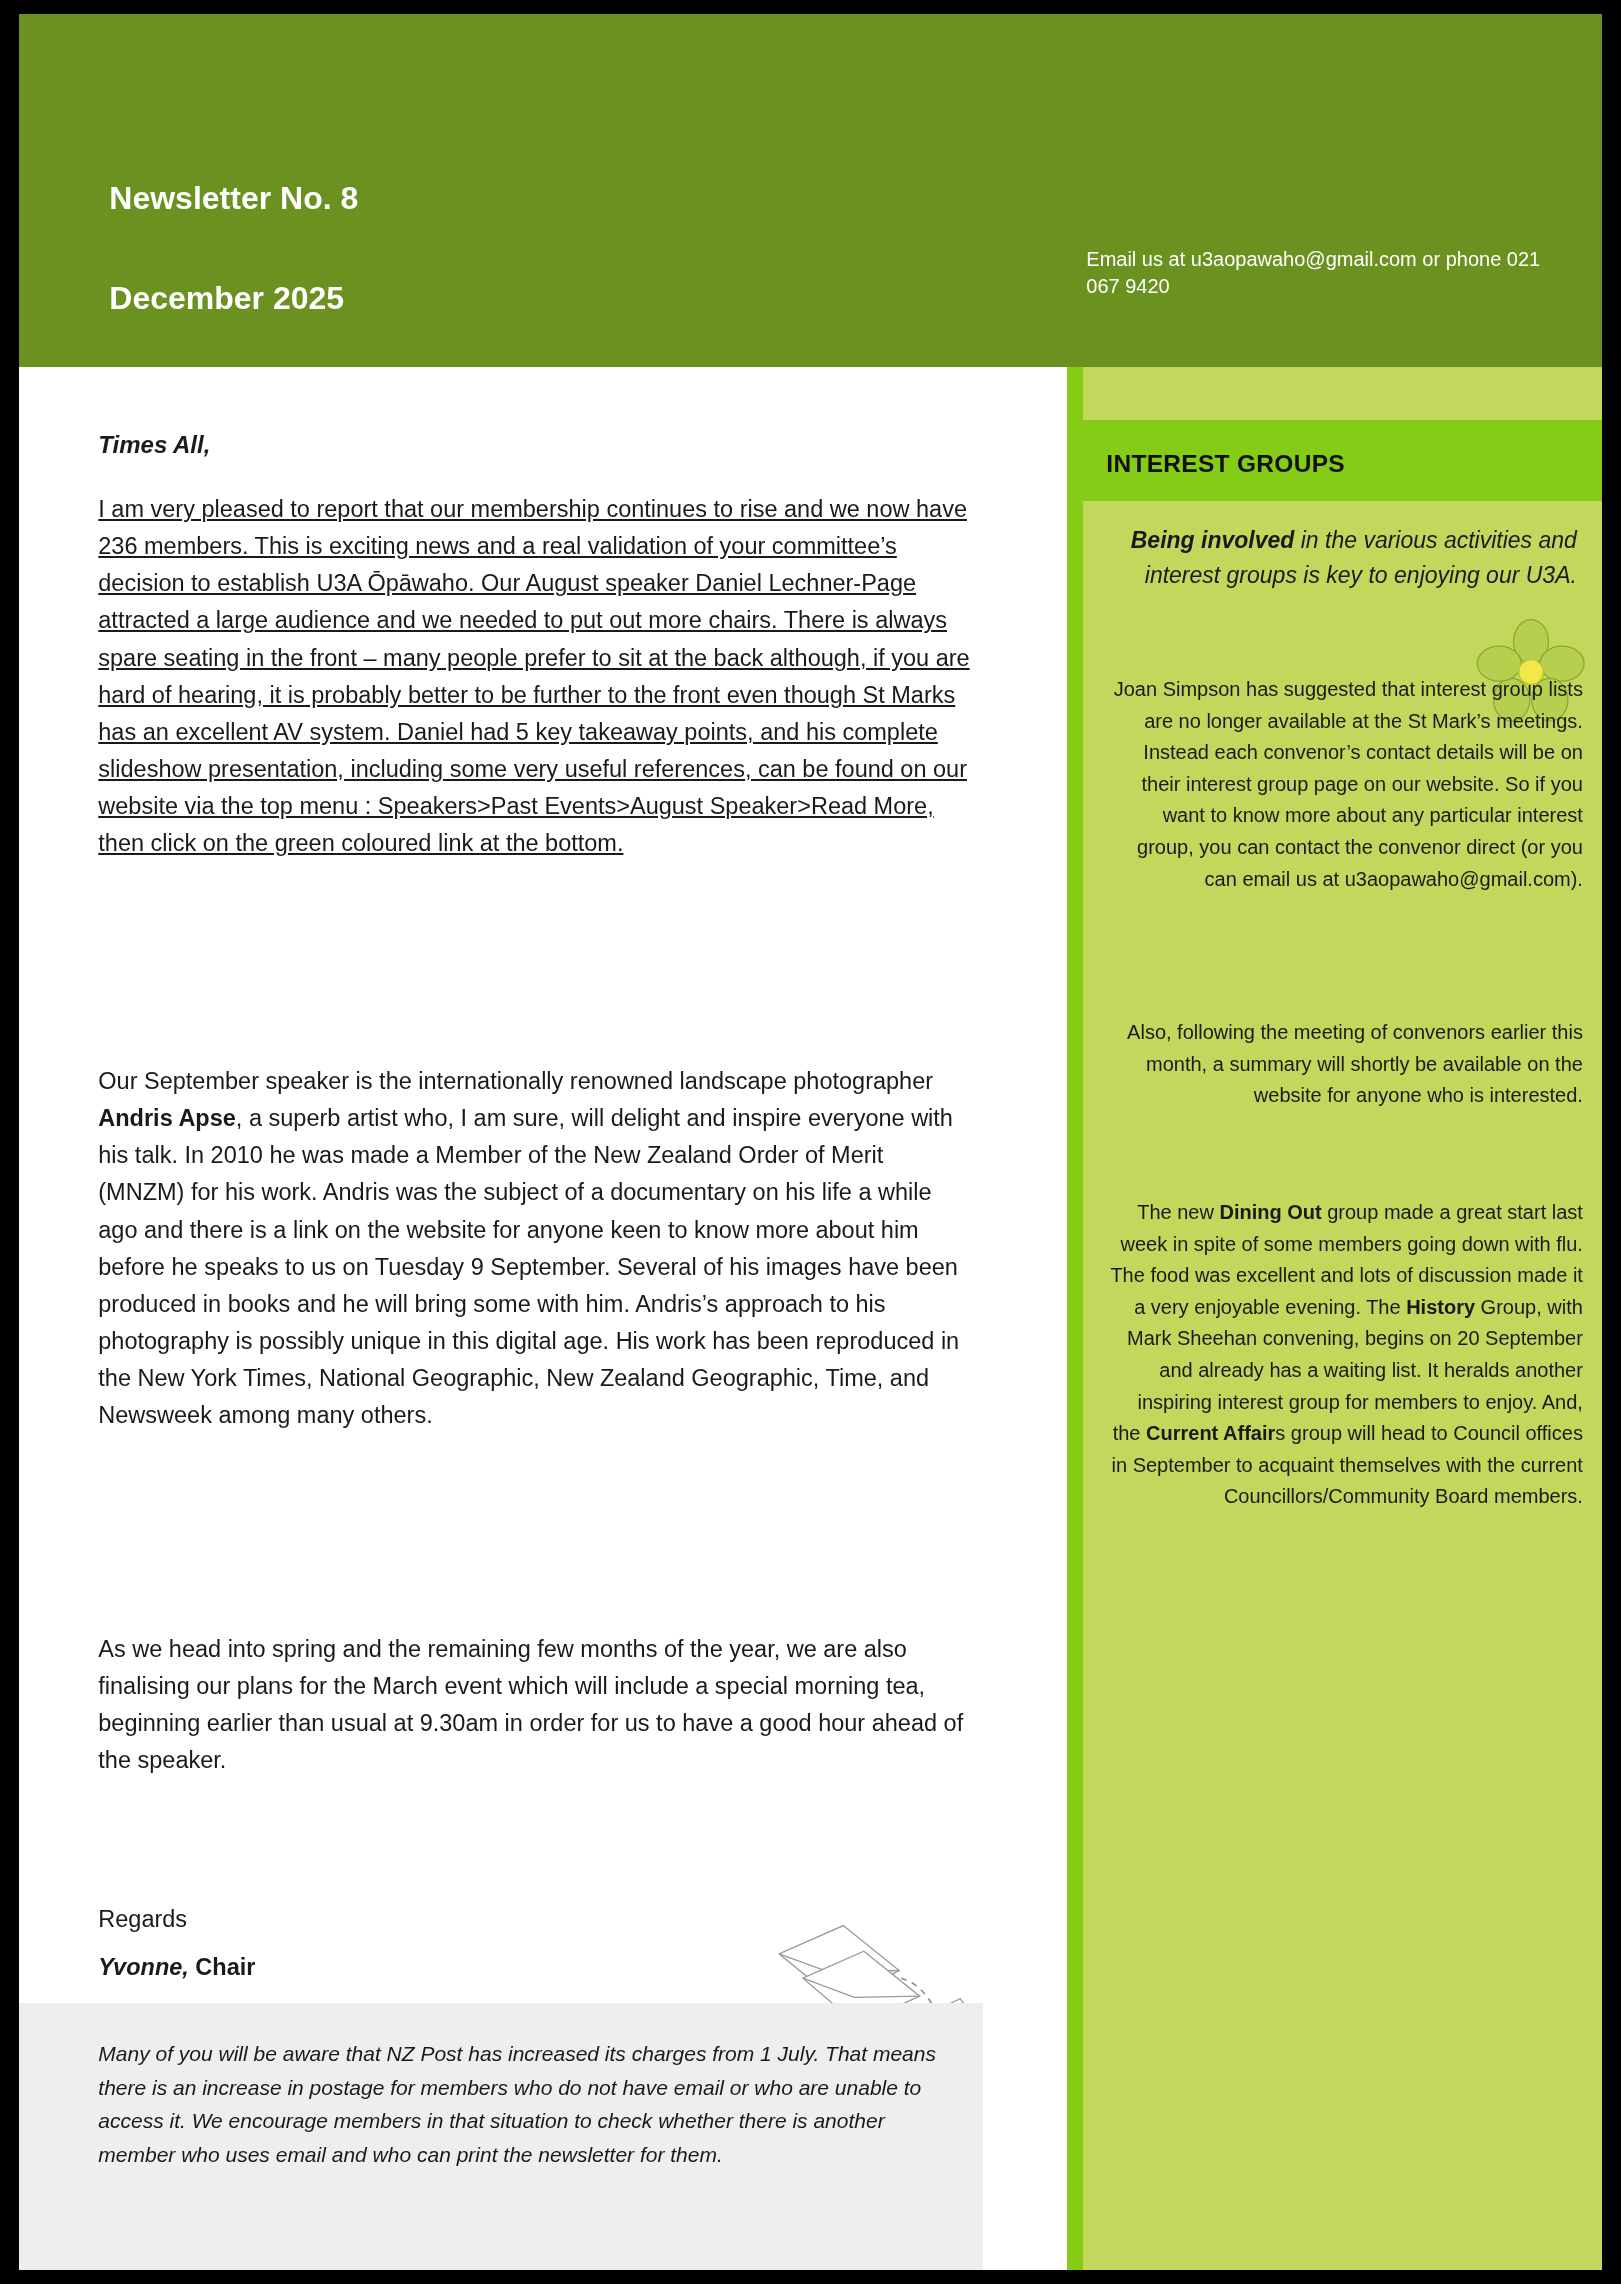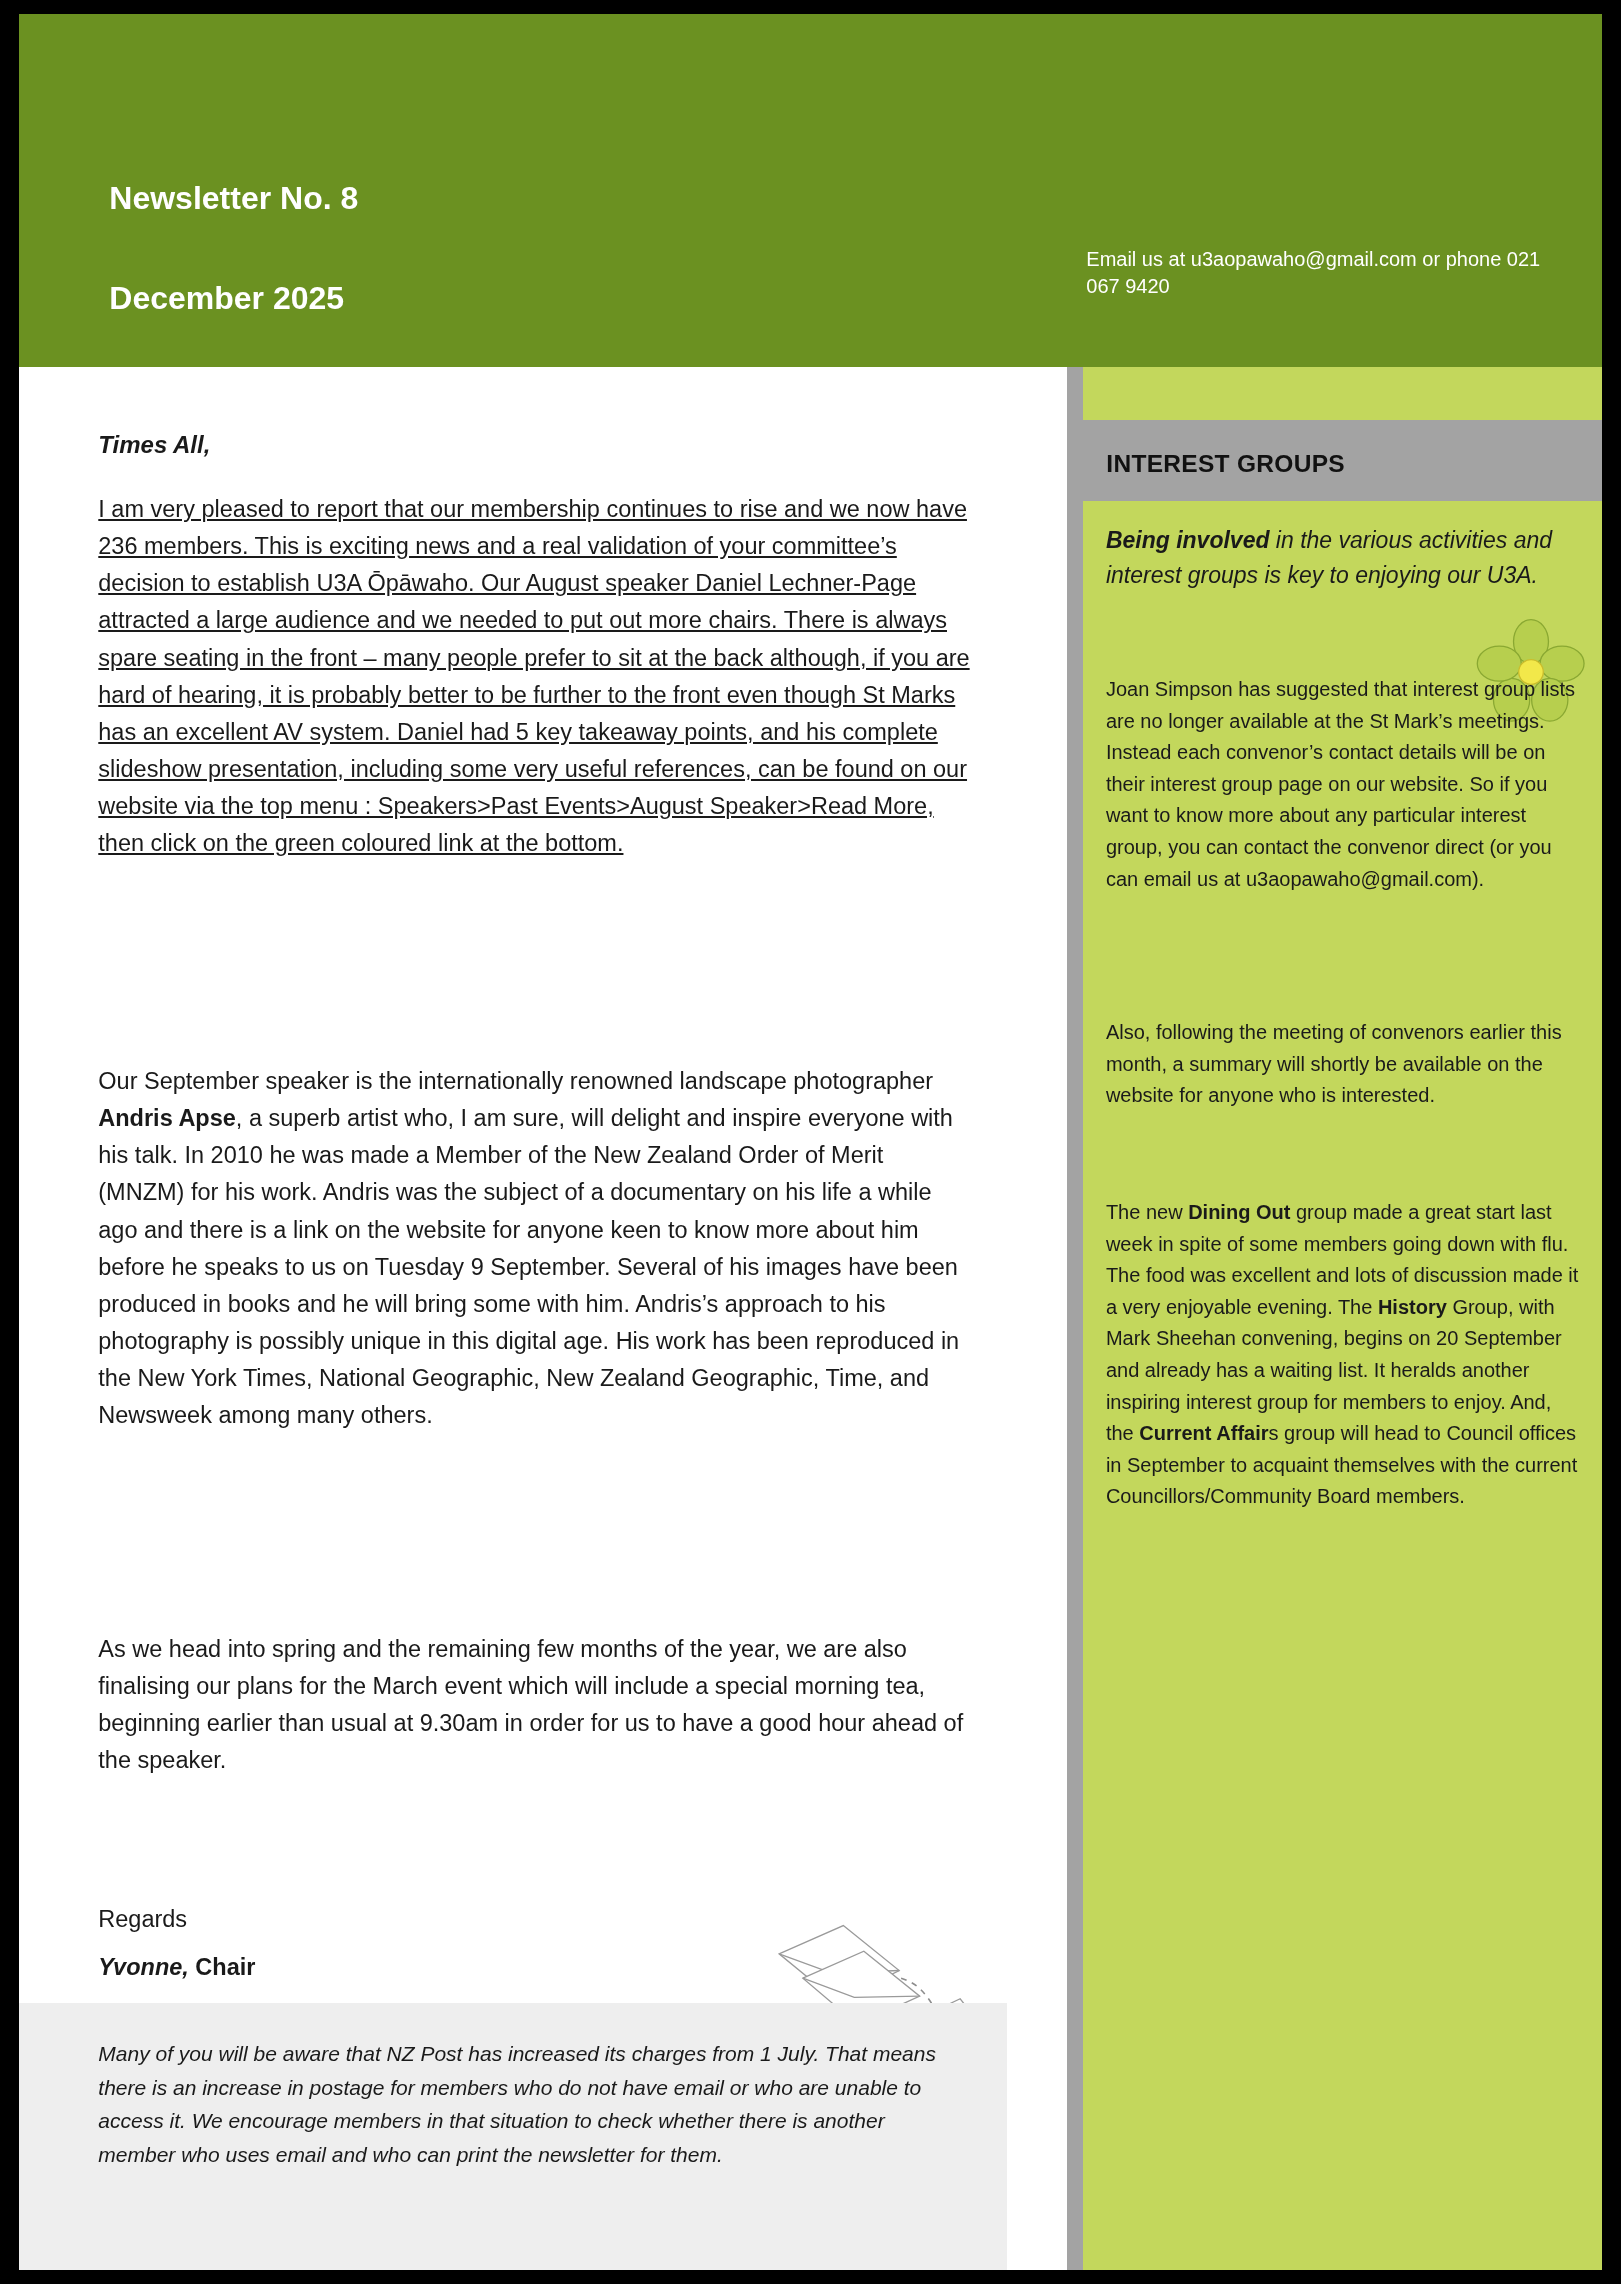--- a/index.html
+++ b/index.html
@@ -116,40 +116,40 @@
     height: 122px;
   }
   
   .footnote {
     position: absolute;
     left: 0;
     top: 1989px;
     width: 964px;
     height: 268px;
     background: #eeeeee;
-    padding-left: 24px;
   }
   .footnote-text {
     position: absolute;
     left: 79px;
     top: 34px;
     width: 869px;
     font-size: 21px;
     line-height: 1.6;
     font-style: italic;
     color: #1a1a1a;
   }
   
   .sidebar {
     position: absolute;
     left: 1048px;
     top: 353px;
     width: 535px;
     height: 1903px;
-    background: #a3a3a3;
+    background: #84cc16;
+    text-align: right;
   }
   .side-band-top {
     position: absolute;
     left: 16px;
     top: 0;
     width: 519px;
     height: 53px;
     background: #c3d75c;
   }
   .side-title {

